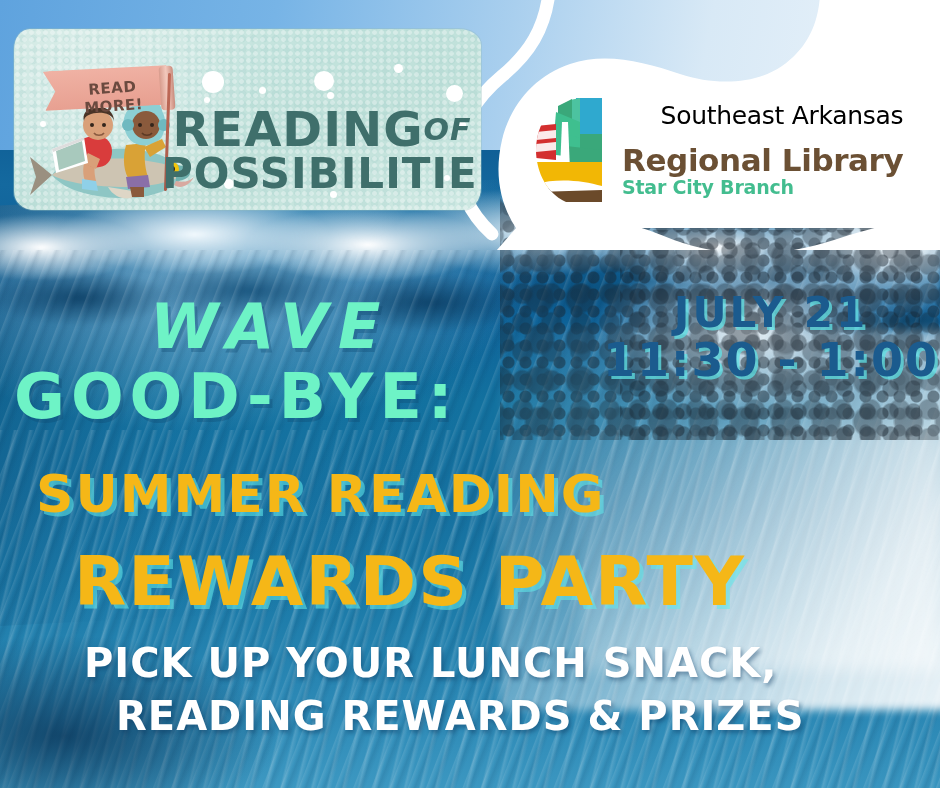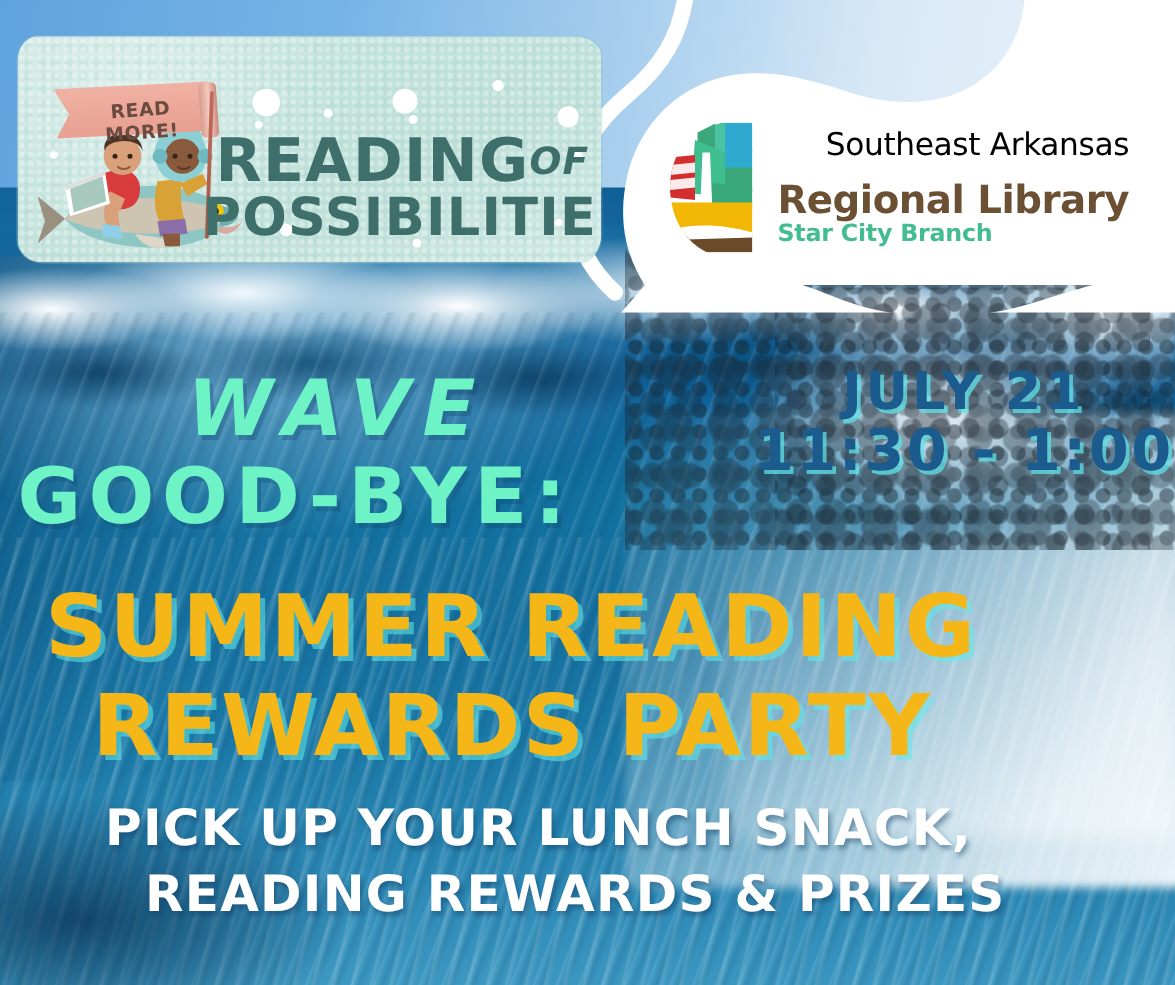--- a/index.html
+++ b/index.html
@@ -194,21 +194,21 @@
     color:#6ef3c6;
     text-shadow:3px 4px 0 rgba(12,70,110,.30);
   }
   #hl1{left:150px;top:296px;font-size:62px;letter-spacing:10px;font-style:italic;}
   #hl2{left:14px;top:366px;font-size:62px;letter-spacing:6px;}
 
   .hl-yellow{
     color:#f5b717;
     text-shadow:4px 4px 0 rgba(96,235,235,.55);
   }
-  #hl3{left:36px;top:468px;font-size:69px;letter-spacing:2px;}
+  #hl3{left:36px;top:468px;font-size:52px;letter-spacing:2px;}
   #hl4{left:74px;top:548px;font-size:68px;letter-spacing:2px;}
 
   .hl-white{
     color:#ffffff;
     text-shadow:2px 3px 4px rgba(10,55,95,.45);
     font-weight:700;
   }
   #sub1{left:84px;top:643px;font-size:40px;letter-spacing:1px;text-align:center;}
   #sub2{left:116px;top:696px;font-size:40px;letter-spacing:1px;}
 

